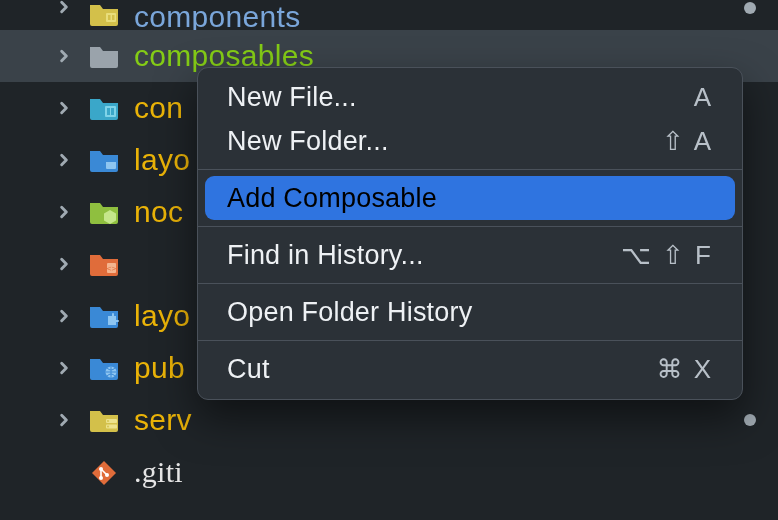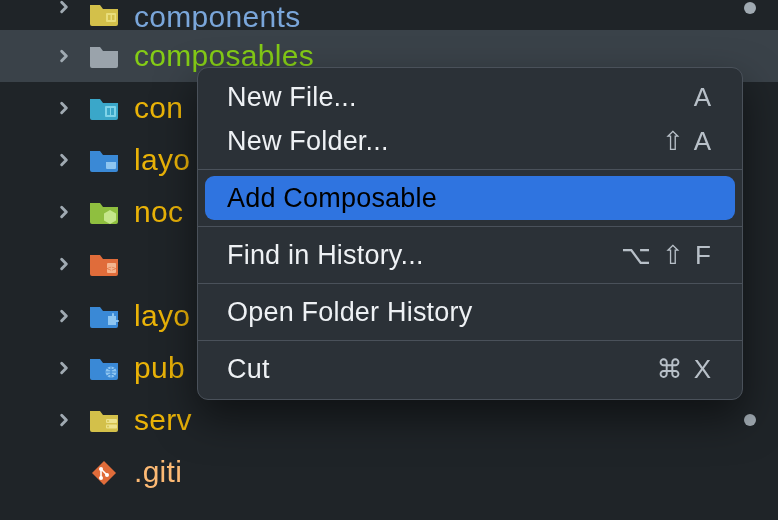--- a/index.html
+++ b/index.html
@@ -39,21 +39,21 @@
   .tree-row .chevron path { stroke:#a0aab2; stroke-width:2.5; fill:none; stroke-linecap:round; stroke-linejoin:round;}
   .tree-row .folder-icon {
     width: 32px; height: 28px;
     margin-right: 14px;
     flex-shrink:0;
     display:flex;align-items:center;justify-content:center;
   }
   .tree-row .label { color:#eab308; letter-spacing:0.3px; }
   .tree-row.selected .label { color:#84cc16; }
   .tree-row.first .label { color:#7aa6da; }
-  .tree-row .pale { color:#fdba74; }
+  .tree-row .pale { color:#e5e5e5;font-family:Liberation Serif, serif; }
   .tree-row .dot-indicator {
     position:absolute;
     right: 22px;
     top: 50%;
     transform: translateY(-50%);
     width: 12px; height:12px;
     border-radius:50%;
     background:#a0aab2;
   }
   .tree-row.first .dot-indicator { top: 8px; }

